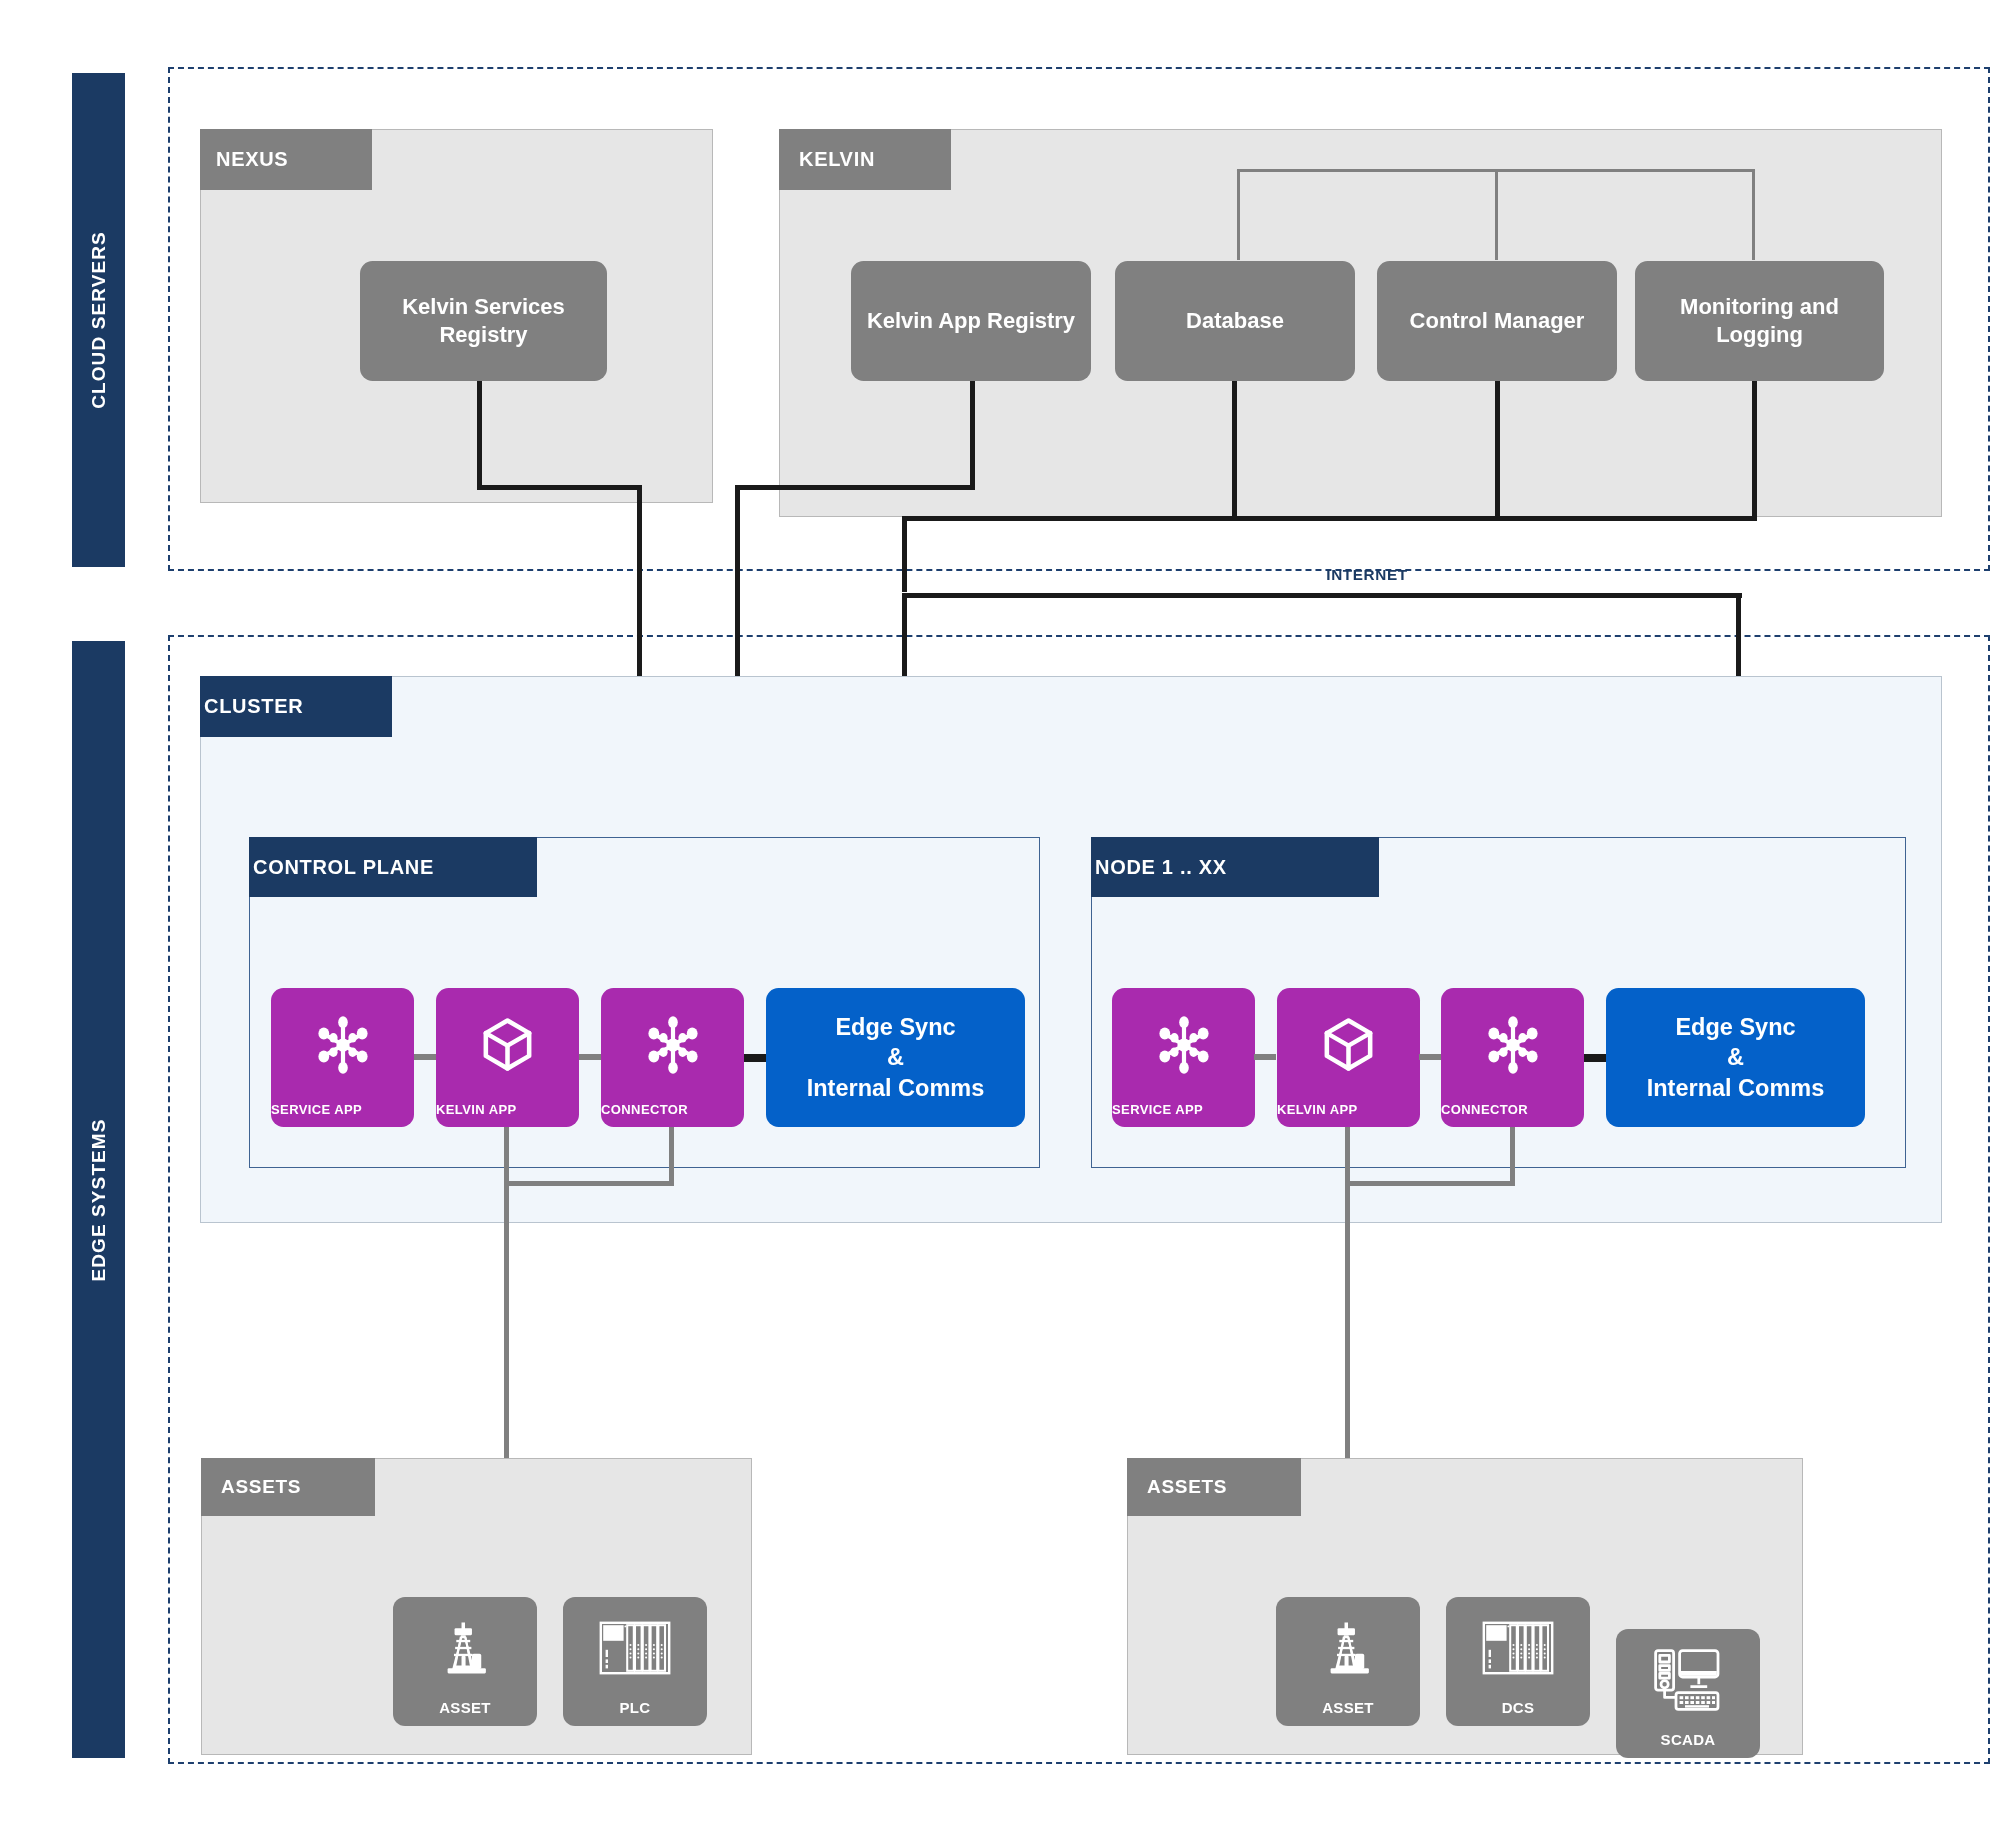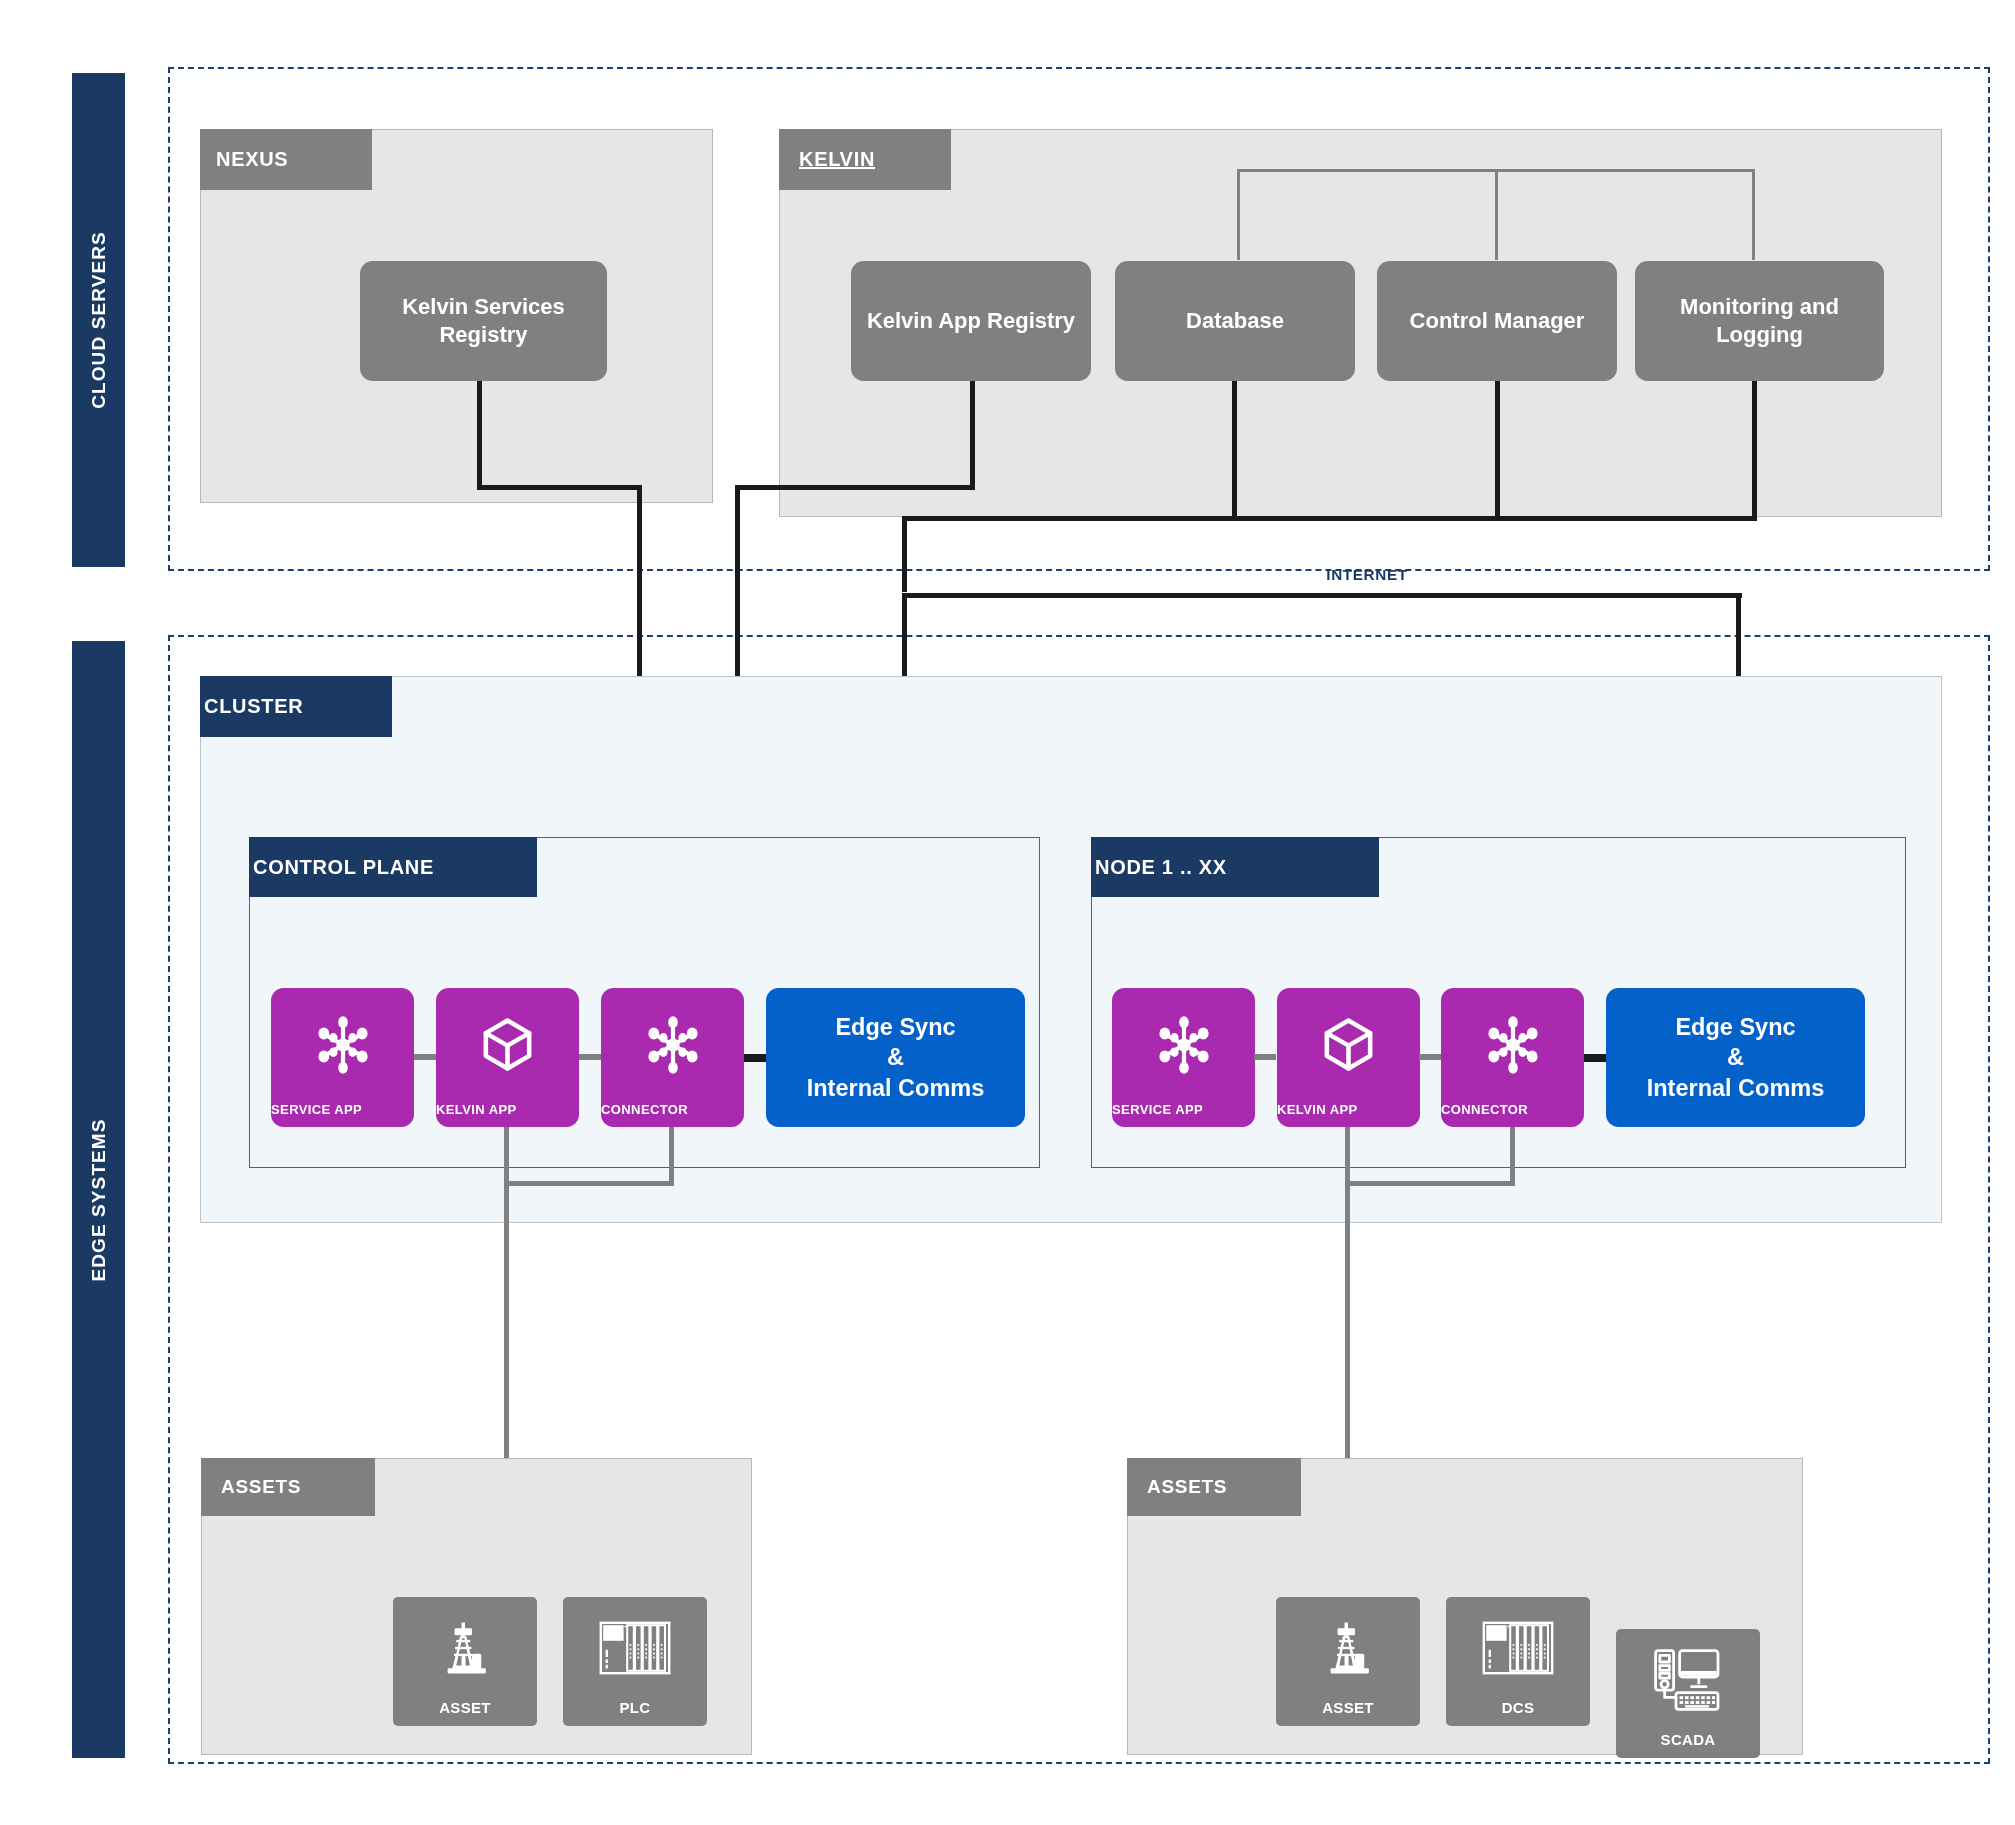--- a/index.html
+++ b/index.html
@@ -40,21 +40,21 @@
   .tile{border-radius:12.5px;display:flex;flex-direction:column;align-items:flex-start;
         justify-content:flex-end;overflow:hidden;}
   .tile .ico{flex:1;display:flex;align-items:center;justify-content:center;width:100%;}
   .tile .cap{color:#fff;font-weight:bold;font-size:13px;letter-spacing:0.4px;
              padding-bottom:10.5px;text-align:center;white-space:nowrap;}
   .tile.magenta{background:#a92aae;}
   .tile.blue{background:#0461c9;color:#fff;font-weight:bold;font-size:23.5px;
              line-height:1.3;align-items:center;justify-content:center;text-align:center;}
 
   
-  .atile{background:#808080;border-radius:5px;display:flex;flex-direction:column;
+  .atile{background:#808080;border-radius:12px;display:flex;flex-direction:column;
          align-items:center;justify-content:flex-end;overflow:hidden;}
   .atile .ico{flex:1;display:flex;align-items:center;justify-content:center;width:100%;}
   .atile .cap{color:#fff;font-weight:bold;font-size:15px;letter-spacing:0.3px;
               padding-bottom:9.6px;text-align:center;white-space:nowrap;}
 
   
   .netlabel{color:#1b3a63;font-weight:bold;font-size:15.3px;letter-spacing:0.6px;
             text-align:center;white-space:nowrap;}
 
   
@@ -85,21 +85,21 @@
 
   <div class="abs panel" style="left:200px;top:129px;width:513px;height:374px;"></div>
   <div class="abs panel-tab" style="left:200px;top:129px;width:172px;height:61px;padding-left:16px;">
     <span>NEXUS</span>
   </div>
   <div class="abs gbox" style="left:360px;top:261px;width:247px;height:120px;">
     <span>Kelvin Services Registry</span>
   </div>
 
   <div class="abs panel" style="left:779px;top:129px;width:1163px;height:388px;"></div>
-  <div class="abs panel-tab" style="left:779px;top:129px;width:172px;height:61px;text-decoration:underline;">
+  <div class="abs panel-tab" style="left:779px;top:129px;width:172px;height:61px;">
     <span>KELVIN</span>
   </div>
 
   <div class="abs kline" style="left:1237px;top:169px;width:518px;height:3.4px;border-radius:1.9px;"></div>
   <div class="abs kline" style="left:1237px;top:169px;width:3.4px;height:91px;"></div>
   <div class="abs kline" style="left:1495px;top:169px;width:3.4px;height:91px;"></div>
   <div class="abs kline" style="left:1752px;top:169px;width:3.4px;height:91px;"></div>
 
   <div class="abs gbox" style="left:851px;top:261px;width:240px;height:120px;">
     <span>Kelvin App Registry</span>

